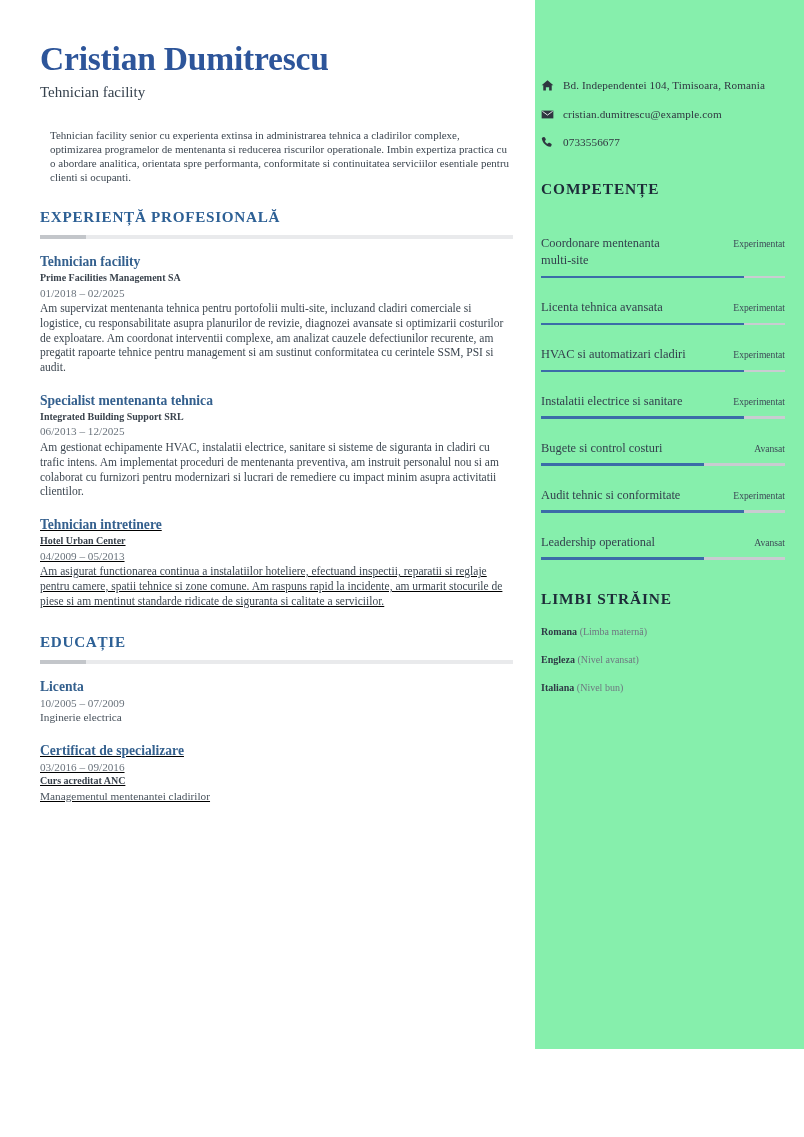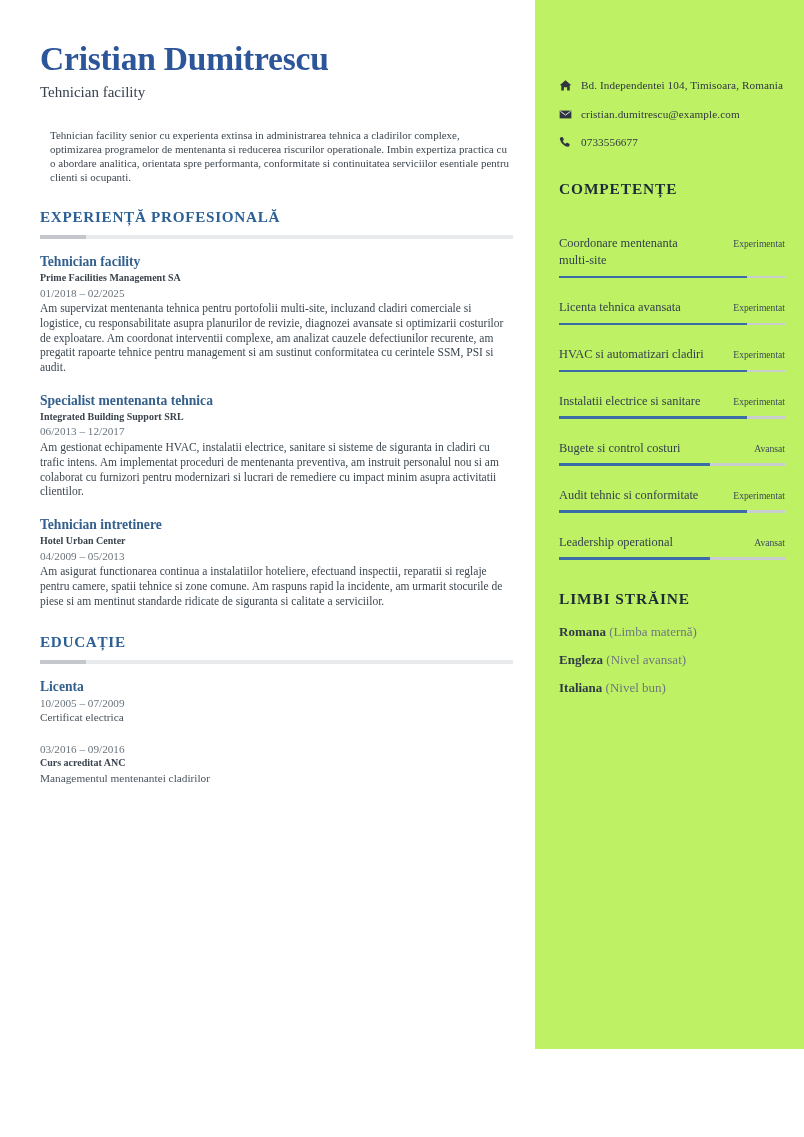--- a/index.html
+++ b/index.html
@@ -19,22 +19,22 @@
     overflow: hidden;
   }
 
   
   .sidebar {
     position: absolute;
     left: 535px;
     top: 0;
     width: 269px;
     height: 1049px;
-    background: #bef264;
-    padding: 78px 19px 0 24px;
+    background: #86efac;
+    padding: 78px 19px 0 6px;
   }
 
   .contact-list { margin-bottom: 30px; }
 
   .contact-row {
     display: flex;
     align-items: flex-start;
     margin-bottom: 14px;
   }
 
@@ -100,21 +100,21 @@
     background: #c9ccd1;
     margin-top: 6px;
   }
   .skill-fill {
     position: absolute;
     left: 0; top: 0; bottom: 0;
     background: #3b6ca8;
   }
 
   .lang-row {
-    font-size: 13px;
+    font-size: 10px;
     line-height: 15px;
     margin-bottom: 13px;
     color: #6f7780;
   }
   .lang-name {
     font-weight: bold;
     color: #2f3a46;
   }
 
   
@@ -166,21 +166,21 @@
   }
   .section-rule::before {
     content: "";
     position: absolute;
     left: 0; top: 0; bottom: 0;
     width: 46px;
     background: #c3c6ca;
   }
 
   .entry { margin-bottom: 17px; }
-  .entry:last-child { margin-bottom: 0; }
+  .entry:last-child { margin-bottom: 0; text-decoration: underline; }
 
   .entry-title {
     font-size: 13.6px;
     line-height: 18px;
     font-weight: bold;
     color: #34608e;
   }
 
   .entry-org {
     font-size: 10px;
@@ -356,43 +356,44 @@
       <div class="entry">
         <div class="entry-title">Tehnician facility</div>
         <div class="entry-org">Prime Facilities Management SA</div>
         <div class="entry-dates">01/2018 – 02/2025</div>
         <div class="entry-desc">Am supervizat mentenanta tehnica pentru portofolii multi-site, incluzand cladiri comerciale si logistice, cu responsabilitate asupra planurilor de revizie, diagnozei avansate si optimizarii costurilor de exploatare. Am coordonat interventii complexe, am analizat cauzele defectiunilor recurente, am pregatit rapoarte tehnice pentru management si am sustinut conformitatea cu cerintele SSM, PSI si audit.</div>
       </div>
 
       <div class="entry">
         <div class="entry-title">Specialist mentenanta tehnica</div>
         <div class="entry-org">Integrated Building Support SRL</div>
-        <div class="entry-dates">06/2013 – 12/2017</div>
+        <div class="entry-dates">06/2013 – 12/2025</div>
         <div class="entry-desc">Am gestionat echipamente HVAC, instalatii electrice, sanitare si sisteme de siguranta in cladiri cu trafic intens. Am implementat proceduri de mentenanta preventiva, am instruit personalul nou si am colaborat cu furnizori pentru modernizari si lucrari de remediere cu impact minim asupra activitatii clientilor.</div>
       </div>
 
       <div class="entry">
         <div class="entry-title">Tehnician intretinere</div>
         <div class="entry-org">Hotel Urban Center</div>
         <div class="entry-dates">04/2009 – 05/2013</div>
         <div class="entry-desc">Am asigurat functionarea continua a instalatiilor hoteliere, efectuand inspectii, reparatii si reglaje pentru camere, spatii tehnice si zone comune. Am raspuns rapid la incidente, am urmarit stocurile de piese si am mentinut standarde ridicate de siguranta si calitate a serviciilor.</div>
       </div>
     </section>
 
     <section class="section">
       <div class="section-heading">EDUCAȚIE</div>
       <div class="section-rule"></div>
 
       <div class="entry">
         <div class="entry-title">Licenta</div>
         <div class="entry-dates">10/2005 – 07/2009</div>
-        <div class="entry-sub">Certificat electrica</div>
+        <div class="entry-sub">Inginerie electrica</div>
       </div>
 
       <div class="entry">
+        <div class="entry-title">Certificat de specializare</div>
         <div class="entry-dates">03/2016 – 09/2016</div>
         <div class="entry-org">Curs acreditat ANC</div>
         <div class="entry-sub">Managementul mentenantei cladirilor</div>
       </div>
     </section>
 
   </main>
 
 </div>
 

